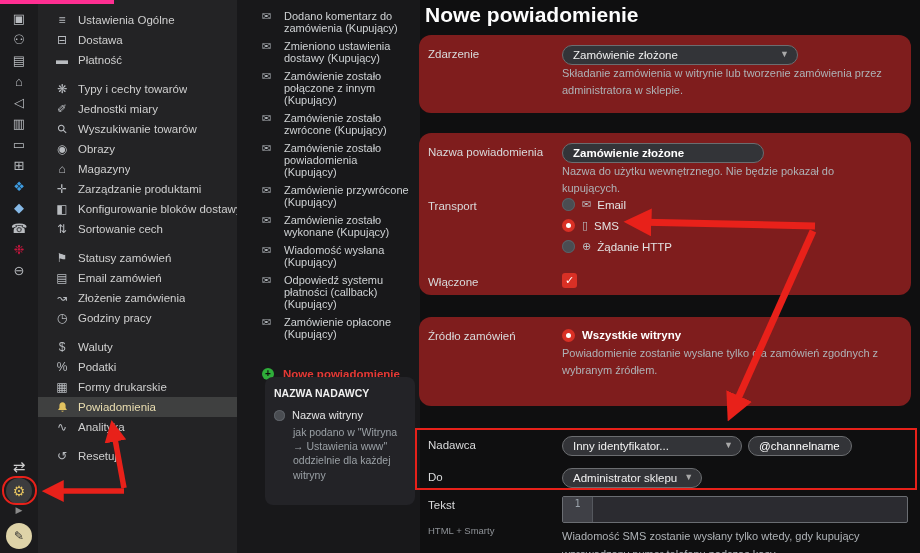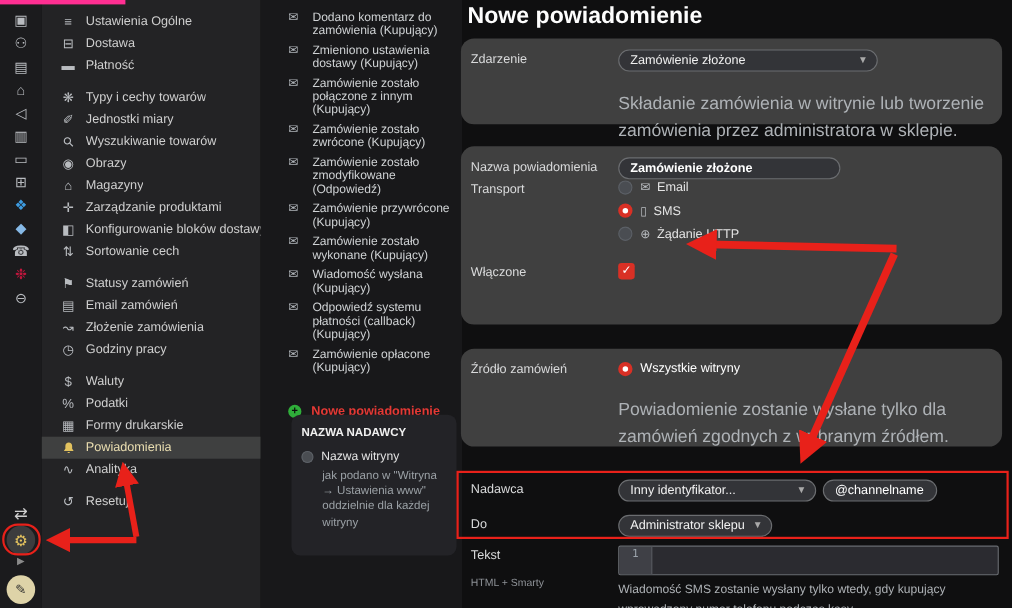--- a/index.html
+++ b/index.html
@@ -51,47 +51,47 @@
   
   .radio{width:13px;height:13px;border-radius:50%;background:#4a4d52;box-shadow:inset 0 0 0 1px #5c6066;position:relative;flex:none;display:inline-block;}
   .radio.sel{background:#d93025;box-shadow:none;}
   .radio.sel::after{content:"";position:absolute;left:4px;top:4px;width:5px;height:5px;border-radius:50%;background:#fff;}
   .radio.sm{width:11px;height:11px;}
   .radio.sm.sel::after{left:3.5px;top:3.5px;width:4px;height:4px;}
   .checkbox{width:15px;height:15px;border-radius:3px;background:#d93025;color:#fff;font-size:11px;line-height:15px;text-align:center;cursor:pointer;}
   
   .main{position:absolute;left:419px;top:0;width:492px;}
   .page-title{margin:0 0 0 6px;font-size:21px;line-height:30px;font-weight:bold;color:#fdfdfd;}
-  .panel{background:#404040;border-radius:12px;box-sizing:border-box;padding:10px 16px 10px 9px;}
+  .panel{background:#7f1d1d;border-radius:12px;box-sizing:border-box;padding:10px 16px 10px 9px;}
   .p1{margin-top:5px;height:78px;}
   .p2{margin-top:20px;height:162px;}
   .p3{margin-top:22px;height:89px;}
   .frow{display:grid;grid-template-columns:134px 1fr;align-items:start;}
   .flabel{font-size:11.5px;color:#d9dadb;padding-top:3px;}
-  .fhelp{font-size:16px;line-height:1.55;color:#aeb2b6;margin-top:18px;max-width:345px;}
+  .fhelp{font-size:11px;line-height:1.55;color:#aeb2b6;margin-top:0;max-width:345px;}
   .select{height:20px;background:#333438;border:1px solid #6b6d70;border-radius:10px;
     display:inline-flex;align-items:center;padding:0 24px 0 10px;font-size:11.5px;color:#f0f0f0;
     position:relative;box-sizing:border-box;cursor:pointer;white-space:nowrap;}
   .select .caret{position:absolute;right:8px;top:3px;font-size:9px;color:#a9a9a9;}
   .sel-wide{width:236px;}
   .sel-sender{width:180px;}
   .sel-to{width:auto;}
   .tinput{height:20px;background:#333438;border:1px solid #6b6d70;border-radius:10px;
     padding:0 10px;font-size:11.5px;color:#fff;box-sizing:border-box;
     font-family:"Liberation Sans","DejaVu Sans",sans-serif;}
   .tinput.bold{font-weight:bold;width:202px;}
   .tinput.channel{width:104px;font-weight:normal;}
   .t-opt{display:flex;align-items:center;height:15px;margin-bottom:6px;cursor:pointer;}
   .t-icon{font-size:11px;color:#b9bcc0;margin:0 6px 0 7px;}
   .t-label{font-size:11.5px;color:#e3e3e3;}
   .transport-row{margin-top:0;}
   .enabled-row{margin-top:13px;}
   .src-opt{display:flex;align-items:center;height:16px;margin-bottom:2px;cursor:pointer;}
   .src-label{font-size:11.5px;color:#9fa3a7;margin-left:7px;}
-  .src-label.selb{font-weight:normal;color:#fff;}
+  .src-label.selb{font-weight:bold;color:#fff;}
   
   .bottom{margin-top:30px;}
   .brow{display:grid;grid-template-columns:134px 1fr;padding-left:9px;box-sizing:border-box;}
   .brow.r1{margin-bottom:12px;}
   .brow.r2{margin-bottom:8px;}
   .sender-controls{display:flex;gap:6px;}
   .tekst-sub{font-size:9.5px;color:#8e9297;margin-top:14px;}
   .code-editor{width:346px;height:27px;border:1px solid #6a6d72;border-radius:2px;background:#2b2b30;
     display:grid;grid-template-columns:30px 1fr;overflow:hidden;box-sizing:border-box;cursor:text;}
   .gutter{background:#3f4046;border-right:1px solid #55585e;color:#9ba3ab;
@@ -363,21 +363,21 @@
         <span class="n-label">Zamówienie zostało połączone z innym (Kupujący)</span>
       </div>
 
       <div class="n-item">
         <span class="n-icon">✉</span>
         <span class="n-label">Zamówienie zostało zwrócone (Kupujący)</span>
       </div>
 
       <div class="n-item">
         <span class="n-icon">✉</span>
-        <span class="n-label">Zamówienie zostało zmodyfikowane (Odpowiedź)</span>
+        <span class="n-label">Zamówienie zostało powiadomienia (Kupujący)</span>
       </div>
 
       <div class="n-item">
         <span class="n-icon">✉</span>
         <span class="n-label">Zamówienie przywrócone (Kupujący)</span>
       </div>
 
       <div class="n-item">
         <span class="n-icon">✉</span>
         <span class="n-label">Zamówienie zostało wykonane (Kupujący)</span>
@@ -432,20 +432,21 @@
         <div class="fhelp">Składanie zamówienia w witrynie lub tworzenie zamówienia przez administratora w sklepie.</div>
       </div>
     </div>
   </div>
 
   <div class="panel p2">
     <div class="frow">
       <div class="flabel">Nazwa powiadomienia</div>
       <div>
         <input class="tinput bold" type="text" value="Zamówienie złożone" style="">
+        <div class="fhelp">Nazwa do użytku wewnętrznego. Nie będzie pokazał do kupujących.</div>
       </div>
     </div>
     <div class="frow transport-row">
       <div class="flabel">Transport</div>
       <div>
 
           <div class="t-opt">
             <span class="radio"></span>
             <span class="t-icon">✉</span>
             <span class="t-label">Email</span>

